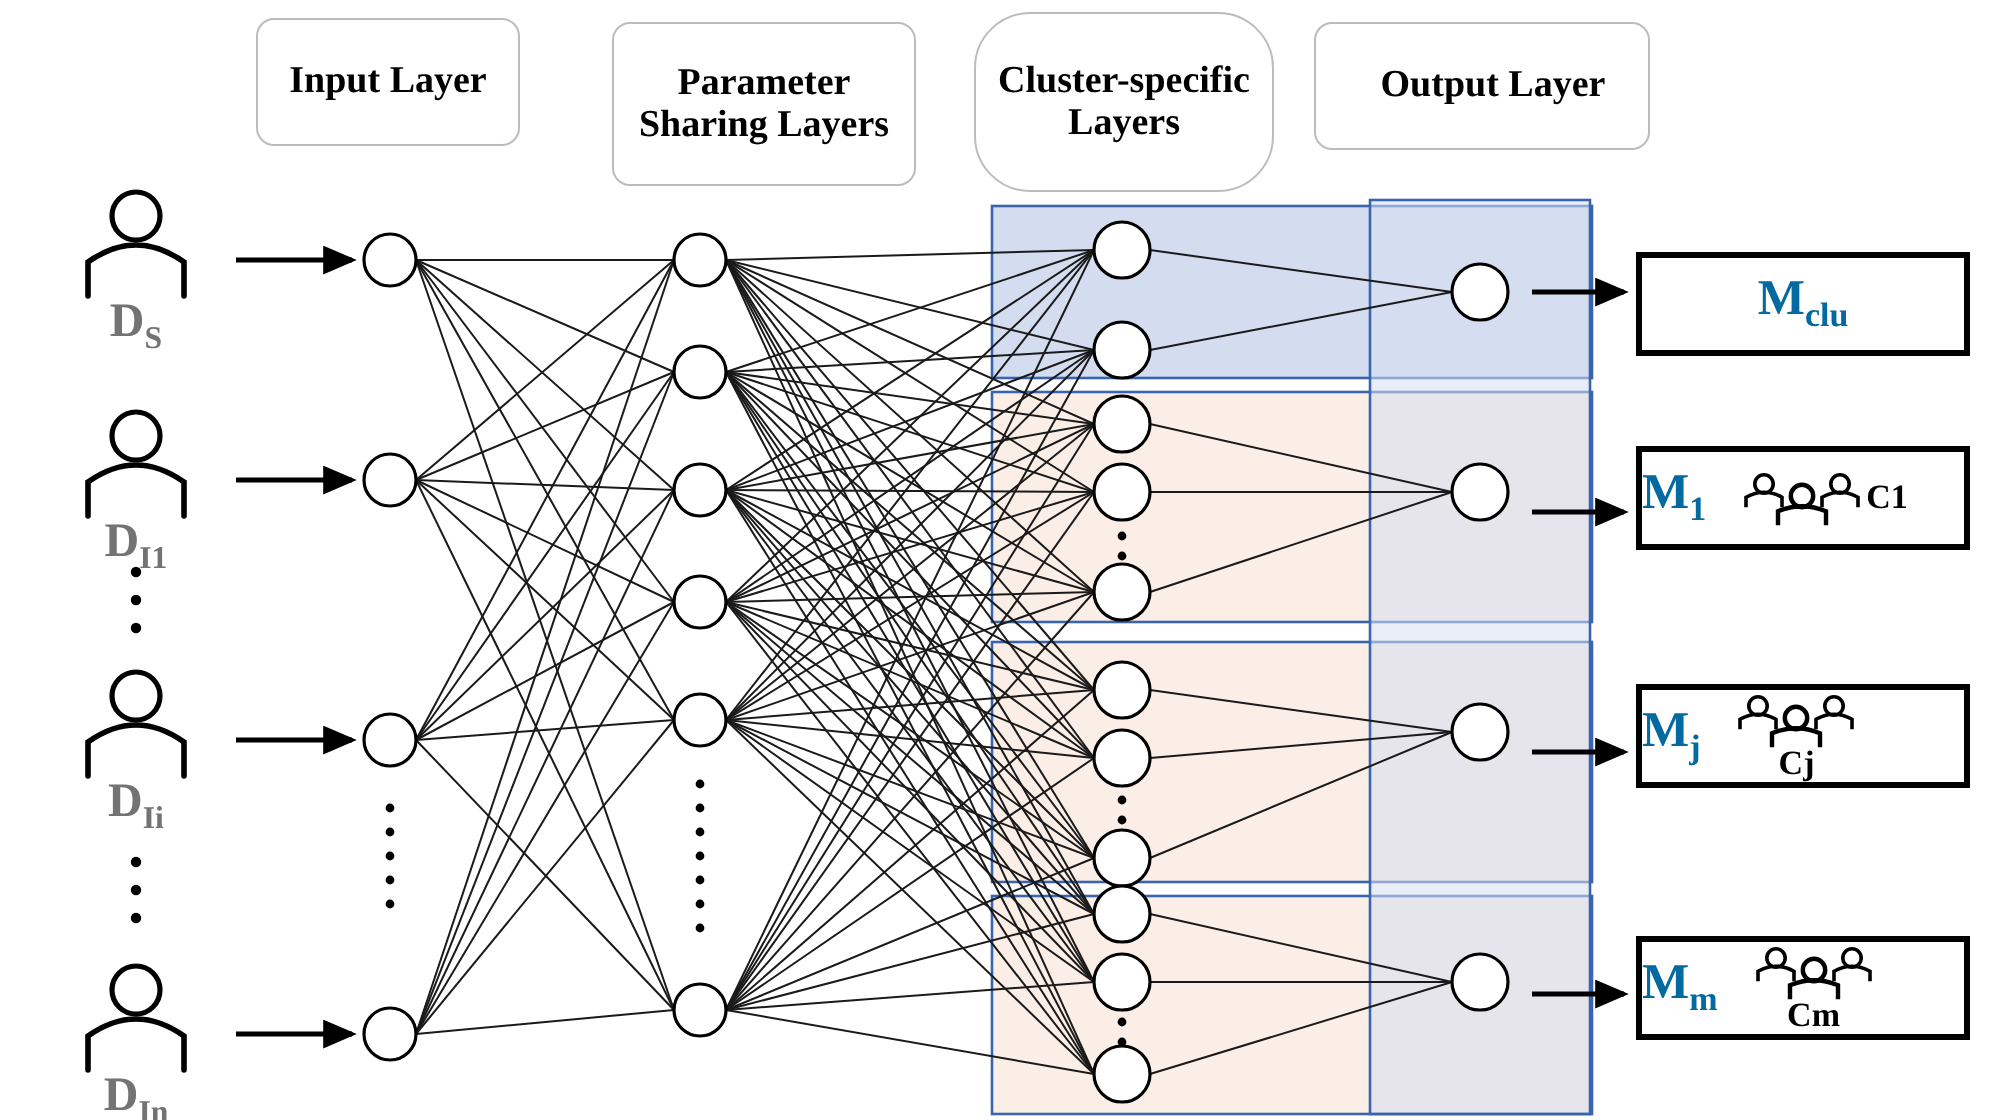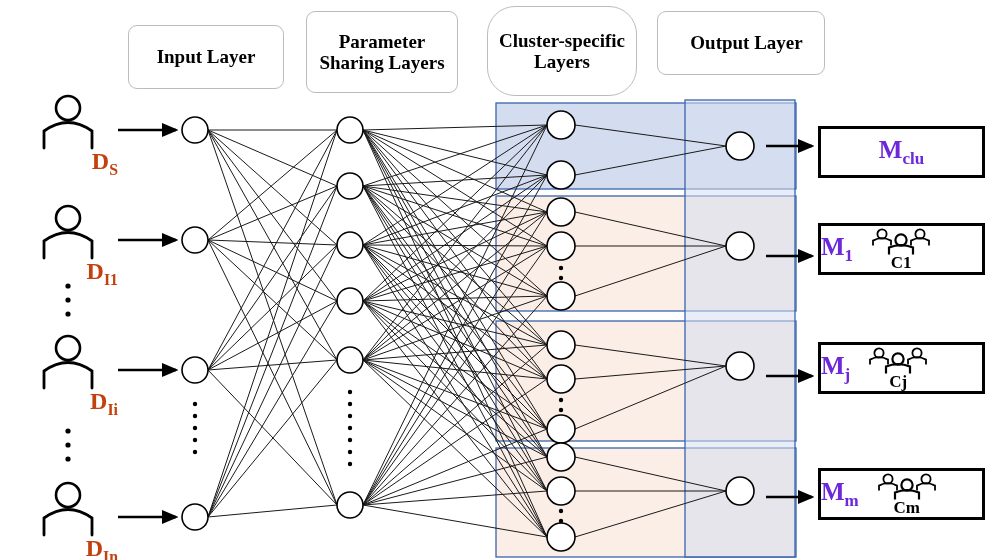--- a/index.html
+++ b/index.html
@@ -59,35 +59,35 @@
     display: flex;
     flex-direction: row;
     align-items: center;
     justify-content: flex-start;
     gap: 16px;
     width: 100%;
   }
   .out-label {
     font-weight: bold;
     font-size: 25px;
-    color: #6d28d9;
+    color: #0369a1;
     white-space: nowrap;
   }
   .out-label sub {
     font-size: 0.68em;
     font-weight: bold;
   }
 
   .in-label {
     position: absolute;
     z-index: 6;
     font-weight: bold;
     font-size: 24px;
-    color: #c2410c;
-    text-align: right;
+    color: #737373;
+    text-align: center;
     white-space: nowrap;
   }
   .in-label sub {
     font-size: 0.66em;
     font-weight: bold;
   }
 
   .grp-cap {
     font-weight: bold;
     font-size: 17px;
@@ -289,21 +289,21 @@
       </g>
       <circle cx="68" cy="286" r="2.6" fill="#000000"></circle>
       <circle cx="68" cy="300" r="2.6" fill="#000000"></circle>
       <circle cx="68" cy="314" r="2.6" fill="#000000"></circle>
       <circle cx="68" cy="431" r="2.6" fill="#000000"></circle>
       <circle cx="68" cy="445" r="2.6" fill="#000000"></circle>
       <circle cx="68" cy="459" r="2.6" fill="#000000"></circle>
     </svg>
 
   <div id="headers-host">
-      <div class="hdr-box" style="left: 128px; top: 25px; width: 156px; height: 64px;">
+      <div class="hdr-box" style="left: 128px; top: 9px; width: 132px; height: 64px;">
         <span>Input Layer</span>
       </div>
       <div class="hdr-box" style="left: 306px; top: 11px; width: 152px; height: 82px;">
         <span>Parameter Sharing Layers</span>
       </div>
       <div class="hdr-box" style="left: 487px; top: 6px; width: 150px; height: 90px; border-radius: 28px;">
         <span>Cluster-specific Layers</span>
       </div>
       <div class="hdr-box" style="left: 657px; top: 11px; width: 168px; height: 64px; padding-left: 11px;">
         <span>Output Layer</span>
@@ -317,21 +317,21 @@
     </div>
   <div id="outputs-host">
       <div class="out-box" style="left: 818px; top: 126px; width: 167px; height: 52px;">
         <div class="out-inner" style="justify-content: center;">
           <div class="out-label"><span>M</span><sub>clu</sub></div>
         </div>
       </div>
       <div class="out-box" style="left: 818px; top: 223px; width: 167px; height: 52px;">
         <div class="out-inner">
           <div class="out-label"><span>M</span><sub>1</sub></div>
-          <div style="display: flex; flex-direction: column; align-items: center;">
+          <div style="display: flex; flex-direction: row; align-items: center;">
             <svg width="64" height="28" viewBox="0 0 64 28">
               <g>
                 <circle cx="13" cy="7" r="4.6" fill="none" stroke="#000" stroke-width="1.8"></circle>
                 <path d="M 4 18.6 L 4 13.6 Q 13 8.6 22 13.6 L 22 18.6" fill="none" stroke="#000" stroke-width="1.8"></path>
               </g>
               <g>
                 <circle cx="51" cy="7" r="4.6" fill="none" stroke="#000" stroke-width="1.8"></circle>
                 <path d="M 42 18.6 L 42 13.6 Q 51 8.6 60 13.6 L 60 18.6" fill="none" stroke="#000" stroke-width="1.8"></path>
               </g>
               <g>

